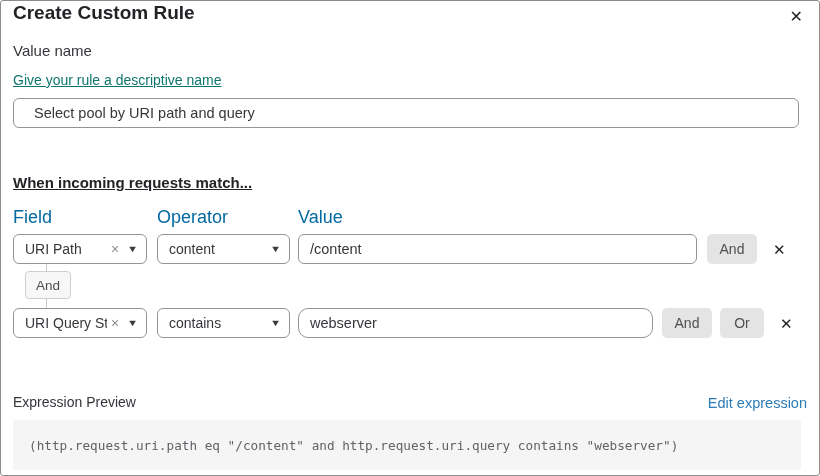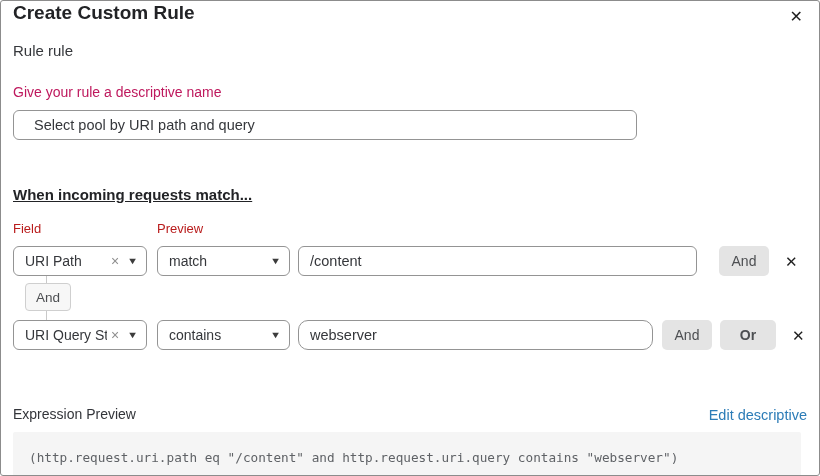--- a/index.html
+++ b/index.html
@@ -19,59 +19,59 @@
     background:none;border:none;cursor:pointer;
     font-size:16px;font-weight:700;color:#1f1f1f;
     padding:2px 4px;line-height:1;
     font-family:inherit;
   }
   .title{
     margin:0 0 0;
     font-size:19px;line-height:24px;font-weight:700;color:#222326;
   }
   .rule-label{margin-top:17px;font-size:15px;line-height:18px;color:#35373b;}
-  .rule-hint{margin-top:24px;font-size:14px;line-height:17px;color:#be185d;}
+  .rule-hint{margin-top:12px;font-size:14px;line-height:17px;color:#0f766e;text-decoration:underline;}
   .text-input{
     display:block;
     height:30px;
     border:1px solid #949494;border-radius:6px;
     padding:0 11px;
     font-size:14.5px;color:#35373b;
     font-family:inherit;
     background:#fff;
     outline:none;
   }
-  .rule-input{margin-top:9px;width:624px;padding-left:20px;}
+  .rule-input{margin-top:9px;width:786px;padding-left:20px;}
   .matcher-heading{margin:45px 0 0;font-size:15px;line-height:19px;font-weight:700;color:#222326;text-decoration:underline;}
-  .col-labels{display:flex;margin-top:17px;font-size:13px;line-height:16px;color:#b91c1c;}
+  .col-labels{display:flex;margin-top:17px;font-size:18px;line-height:16px;color:#0369a1;}
   .col-field{width:144px;}
   .col-operator{width:141px;}
   .col-value{flex:1;}
   .cond-row{display:flex;align-items:center;margin-top:9px;height:30px;}
   .select{
     display:flex;align-items:center;
     height:30px;border:1px solid #949494;border-radius:6px;
     padding:0 9px 0 11px;background:#fff;cursor:pointer;
   }
   .select .sel-text{flex:1;font-size:14px;color:#35373b;white-space:nowrap;overflow:hidden;}
   .select .clear{font-size:14px;color:#8e8e8e;margin-left:4px;line-height:1;}
   .select .caret{font-size:9px;color:#3c3c3c;margin-left:9px;line-height:1;transform:scaleX(1.25);}
   .field-select{width:134px;margin-right:10px;}
   .op-select{width:133px;margin-right:8px;}
   .value-input{margin:0;}
-  .value-row1{width:399px;margin-right:22px;}
+  .value-row1{width:399px;margin-right:10px;}
   .value-row2{width:355px;margin-right:9px;border-radius:10px;}
   .logic-btn{
     height:30px;border:none;border-radius:5px;
     background:#e4e4e4;color:#4d4f52;
     font-size:14px;font-family:inherit;cursor:pointer;
     padding:0;
   }
   .and-btn{width:50px;}
-  .or-btn{width:56px;margin-left:8px;font-weight:bold;}
+  .or-btn{width:44px;margin-left:8px;}
   .remove-x{
     background:none;border:none;cursor:pointer;
     margin-left:16px;padding:0;
     font-size:15px;font-weight:700;color:#1f1f1f;line-height:1;
     font-family:inherit;
   }
   .connector{height:44px;position:relative;}
   .connector .vline{position:absolute;left:33px;width:1px;background:#c9c9c9;}
   .connector .vline.top{top:0;height:7px;}
   .connector .vline.bottom{bottom:0;height:9px;}
@@ -97,39 +97,40 @@
 </style>
 </head>
 <body>
 
 <div class="dialog">
 
   <button class="close-btn">✕</button>
 
   <h1 class="title">Create Custom Rule</h1>
 
-  <div class="rule-label">Rule rule</div>
+  <div class="rule-label">Value name</div>
   <div class="rule-hint">Give your rule a descriptive name</div>
   <input class="text-input rule-input" type="text" value="Select pool by URI path and query" style="">
 
   <h2 class="matcher-heading">When incoming requests match...</h2>
 
   <div class="col-labels">
     <div class="col-field">Field</div>
-    <div class="col-operator">Preview</div>
+    <div class="col-operator">Operator</div>
+    <div class="col-value">Value</div>
   </div>
 
   <div class="cond-row">
     <div class="select field-select">
       <span class="sel-text">URI Path</span>
       <span class="clear">×</span>
       <span class="caret">▼</span>
     </div>
     <div class="select op-select">
-      <span class="sel-text">match</span>
+      <span class="sel-text">content</span>
       <span class="caret">▼</span>
     </div>
     <input class="text-input value-input value-row1" type="text" value="/content" style="">
     <button class="logic-btn and-btn">And</button>
     <button class="remove-x">✕</button>
   </div>
 
   <div class="connector">
     <span class="vline top"></span>
     <button class="chip">And</button>
@@ -147,19 +148,19 @@
       <span class="caret">▼</span>
     </div>
     <input class="text-input value-input value-row2" type="text" value="webserver" style="">
     <button class="logic-btn and-btn">And</button>
     <button class="logic-btn or-btn">Or</button>
     <button class="remove-x">✕</button>
   </div>
 
   <div class="expr-header">
     <div class="expr-label">Expression Preview</div>
-    <a class="expr-link">Edit descriptive</a>
+    <a class="expr-link">Edit expression</a>
   </div>
   <div class="code-block">
     <code>(http.request.uri.path eq "/content" and http.request.uri.query contains "webserver")</code>
   </div>
 
 </div>
 
 </body></html>

